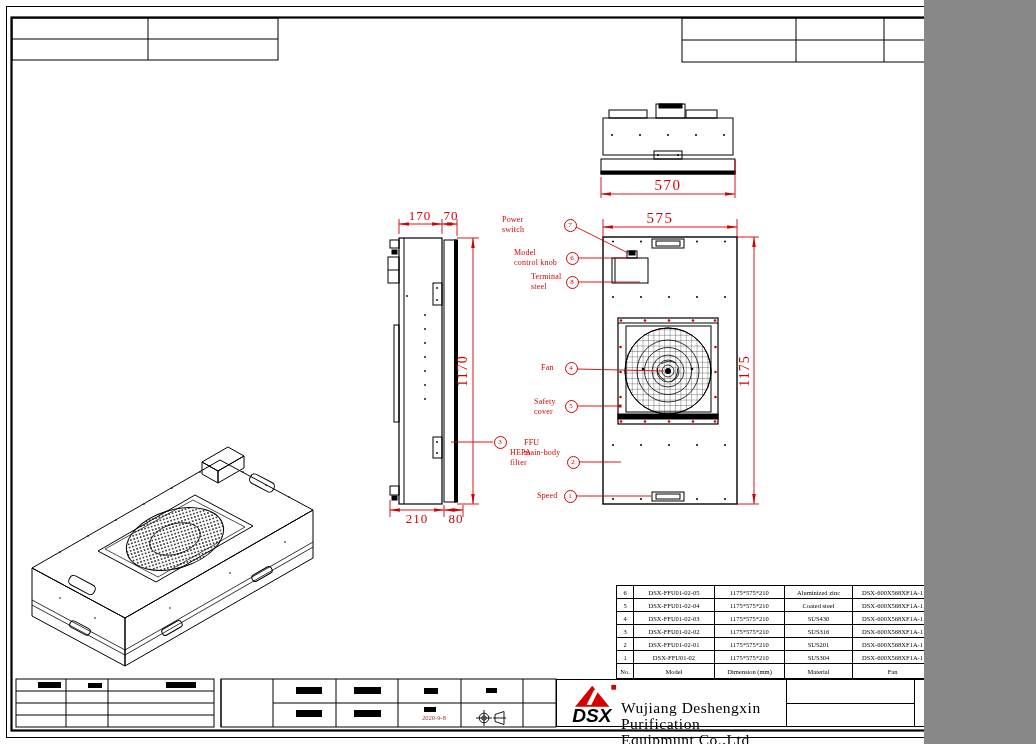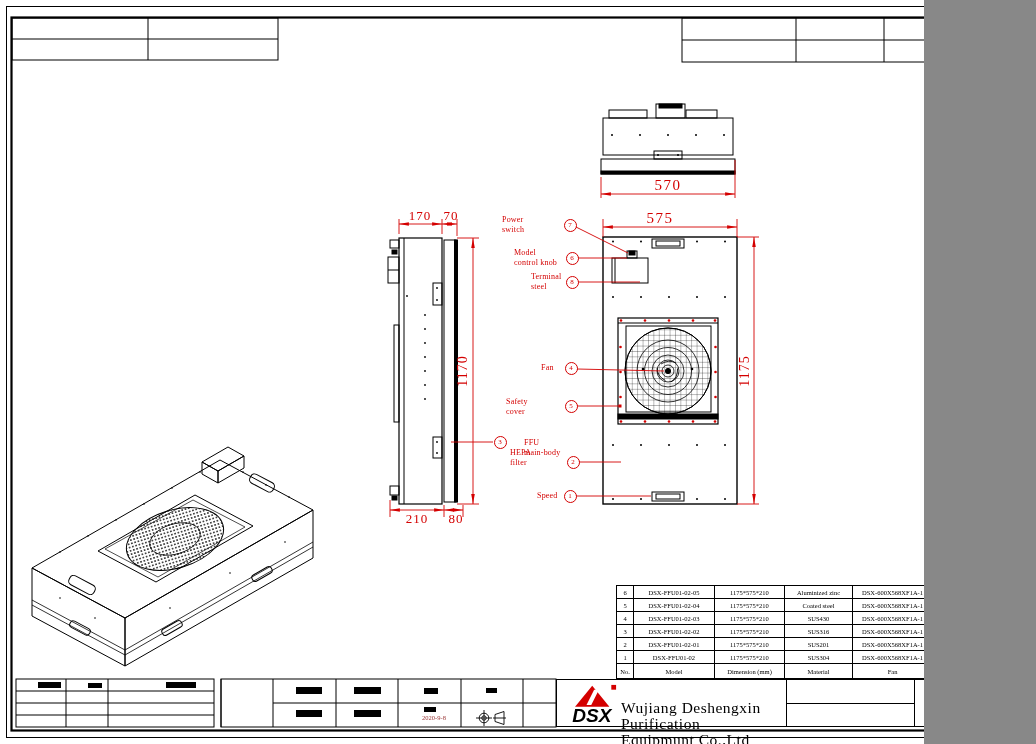--- a/index.html
+++ b/index.html
@@ -339,21 +339,21 @@
 control knob</span>
 <span class="balloon" style="left:565.5px;top:251.5px">6</span>
 
 <span class="callout-label" style="left:531px;top:272px">Terminal
 steel</span>
 <span class="balloon" style="left:565.5px;top:275.5px">8</span>
 
 <span class="callout-label" style="left:541px;top:363px">Fan</span>
 <span class="balloon" style="left:564.5px;top:361.5px">4</span>
 
-<span class="callout-label" style="left:506px;top:397px">Safety
+<span class="callout-label" style="left:534px;top:397px">Safety
 cover</span>
 <span class="balloon" style="left:564.5px;top:399.5px">5</span>
 
 <span class="balloon" style="left:493.5px;top:435.5px">3</span>
 <span class="callout-label" style="left:510px;top:448px">HEPA
 filter</span>
 
 <span class="callout-label" style="left:524px;top:438px">FFU
 main-body</span>
 <span class="balloon" style="left:566.5px;top:455.5px">2</span>

